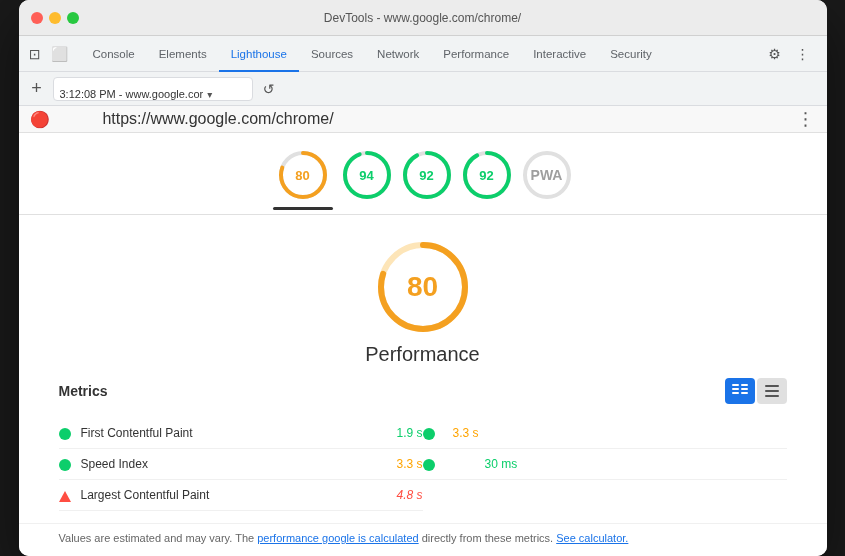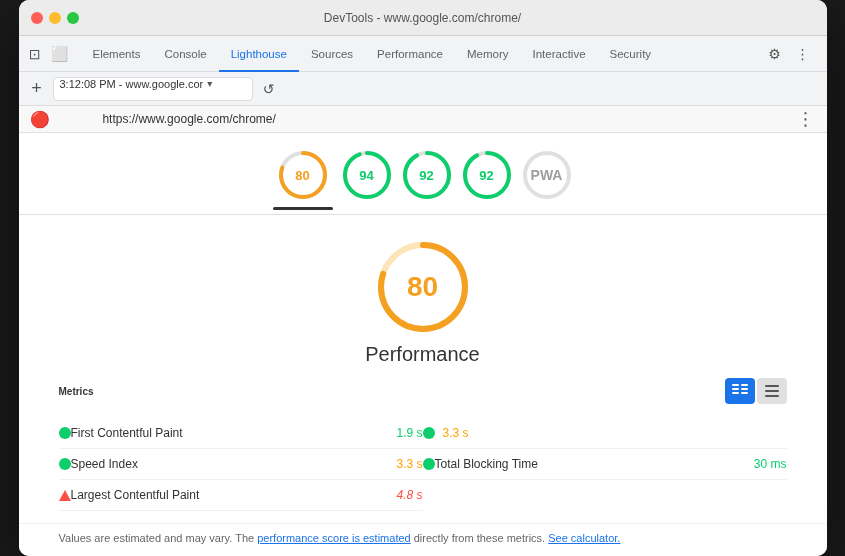--- a/index.html
+++ b/index.html
@@ -124,21 +124,21 @@
       display: flex;
       align-items: center;
       justify-content: center;
     }
     .address-input-wrap {
       background: white;
       border: 1px solid #dadce0;
       border-radius: 4px;
       height: 24px;
       display: flex;
-      align-items: flex-start;
+      align-items: flex-end;
       padding: 0 6px;
       gap: 4px;
       min-width: 200px;
     }
     .address-input-text {
       font-size: 11px;
       color: #333;
     }
     .address-dropdown {
       font-size: 10px;
@@ -169,21 +169,21 @@
       display: flex;
       align-items: center;
       padding: 0 12px;
       gap: 8px;
     }
     .lh-icon {
       color: #ea4335;
       font-size: 16px;
     }
     .lh-url-text {
-      font-size: 12px;
+      font-size: 16px;
       color: #333;
       padding-left: 44px;
     }
     .lh-menu-btn {
       margin-left: auto;
       background: transparent;
       border: none;
       cursor: pointer;
       color: #555;
       font-size: 18px;
@@ -282,21 +282,21 @@
       padding: 0 40px 12px 40px;
     }
     .metrics-header {
       display: flex;
       align-items: center;
       justify-content: space-between;
       margin-bottom: 10px;
       padding-bottom: 4px;
     }
     .metrics-title {
-      font-size: 10px;
+      font-size: 14px;
       font-weight: 600;
       color: #333;
     }
     .metrics-view-btns {
       display: flex;
       gap: 2px;
     }
     .metrics-view-btn {
       width: 30px;
       height: 26px;
@@ -316,21 +316,22 @@
       background: #e0e0e0;
       color: #555;
     }
     .metrics-grid {
       display: grid;
       grid-template-columns: 1fr 1fr;
       gap: 0;
     }
     .metric-row {
       display: flex;
-      align-items: center;
+      align-items: flex-end;
+      gap: 10px;
       padding: 8px 0;
       border-bottom: 1px solid #f0f0f0;
     }
     .metric-dot {
       width: 12px;
       height: 12px;
       border-radius: 50%;
       flex-shrink: 0;
     }
     .metric-dot.green { background: #0cce6b; }
@@ -379,36 +380,36 @@
     </div>
     <span class="title-text">DevTools - www.google.com/chrome/</span>
   </div>
 
   <div class="devtools-tabs">
     <div class="devtools-controls">
       <button class="devtools-control-btn">⊡</button>
       <button class="devtools-control-btn">⬜</button>
     </div>
     <div class="devtools-tab">
+      <span>Console</span>
+    </div>
+    <div class="devtools-tab">
       <span>Elements</span>
-    </div>
-    <div class="devtools-tab">
-      <span>Console</span>
     </div>
     <div class="devtools-tab active">
       <span>Lighthouse</span>
     </div>
     <div class="devtools-tab">
       <span>Sources</span>
     </div>
     <div class="devtools-tab">
+      <span>Network</span>
+    </div>
+    <div class="devtools-tab">
       <span>Performance</span>
-    </div>
-    <div class="devtools-tab">
-      <span>Memory</span>
     </div>
     <div class="devtools-tab">
       <span>Interactive</span>
     </div>
     <div class="devtools-tab">
       <span>Security</span>
     </div>
     <div class="devtools-tab-spacer"></div>
     <div class="devtools-end-controls">
       <button class="devtools-control-btn">⚙</button>
@@ -532,29 +533,28 @@
           <span class="metric-value orange">3.3 s</span>
         </div>
 
         <div class="metric-row">
           <div class="metric-dot green"></div>
           <span class="metric-name">Speed Index</span>
           <span class="metric-value orange">3.3 s</span>
         </div>
         <div class="metric-row">
           <div class="metric-dot green"></div>
-          <span class="metric-name">Total Blocking Time</span>
           <span class="metric-value green">30 ms</span>
         </div>
 
         <div class="metric-row">
           <div class="metric-triangle"></div>
           <span class="metric-name">Largest Contentful Paint</span>
           <span class="metric-value red">4.8 s</span>
         </div>
       </div>
     </div>
 
     <div class="footer-note">
-      <span>Values are estimated and may vary. The </span><a class="footer-link">performance score is estimated</a><span> directly from these metrics. </span><a class="footer-link">See calculator.</a>
+      <span>Values are estimated and may vary. The </span><a class="footer-link">performance google is calculated</a><span> directly from these metrics. </span><a class="footer-link">See calculator.</a>
     </div>
   </div>
 </div>
 
 </body></html>

